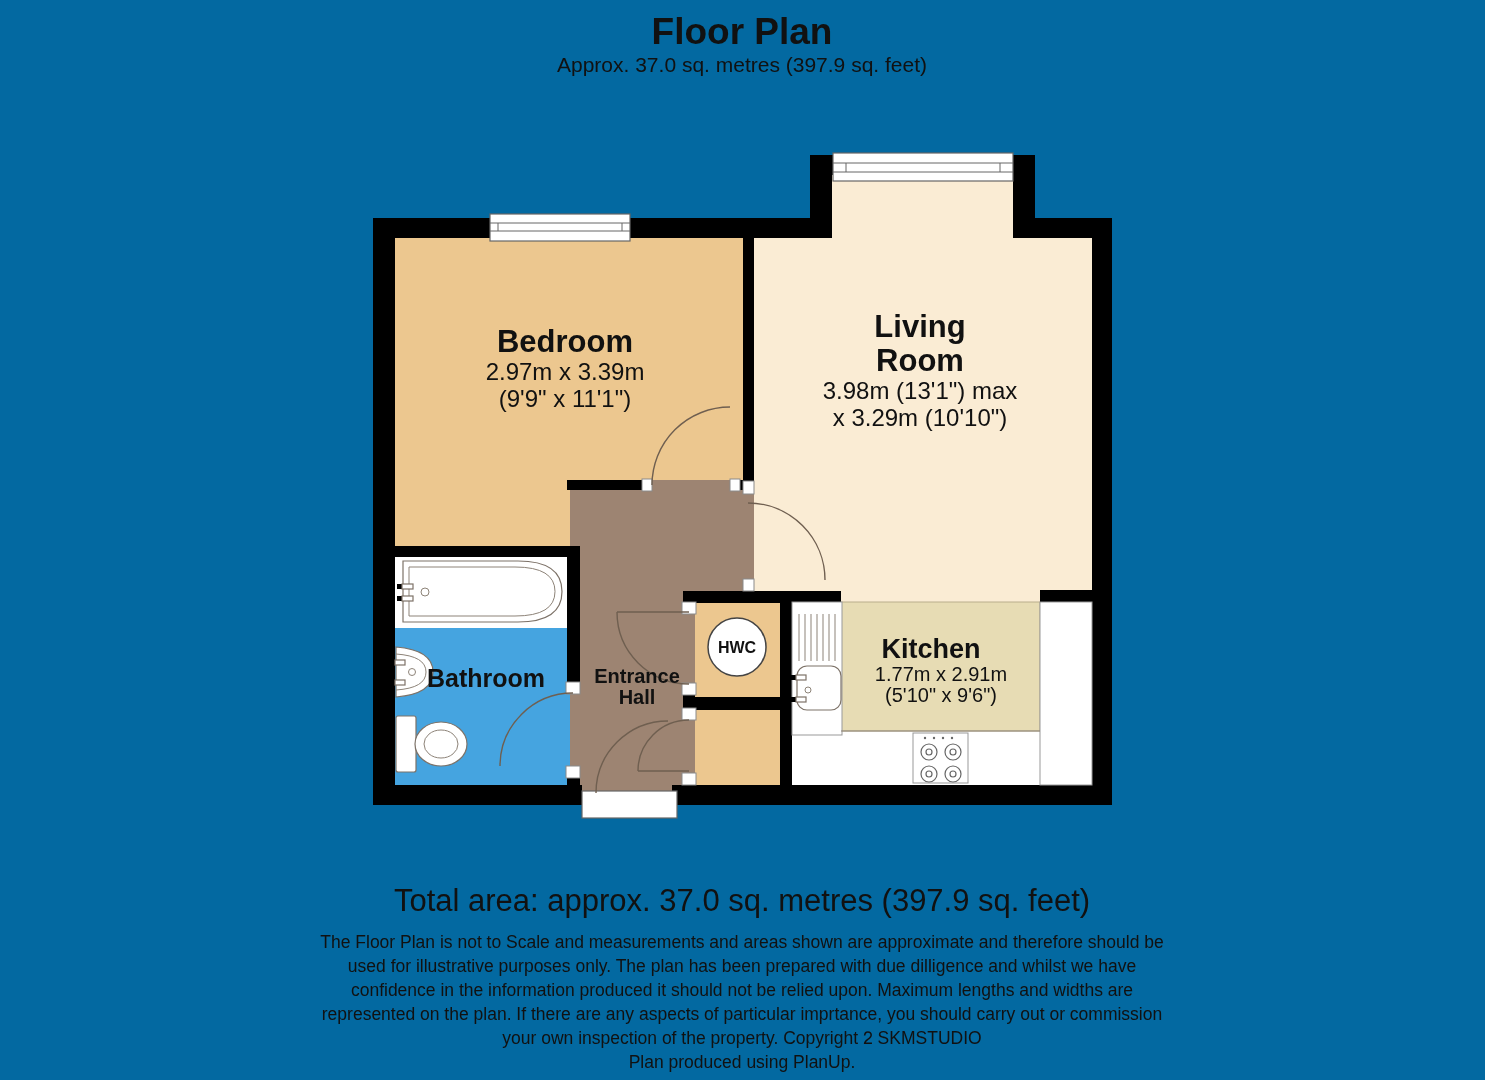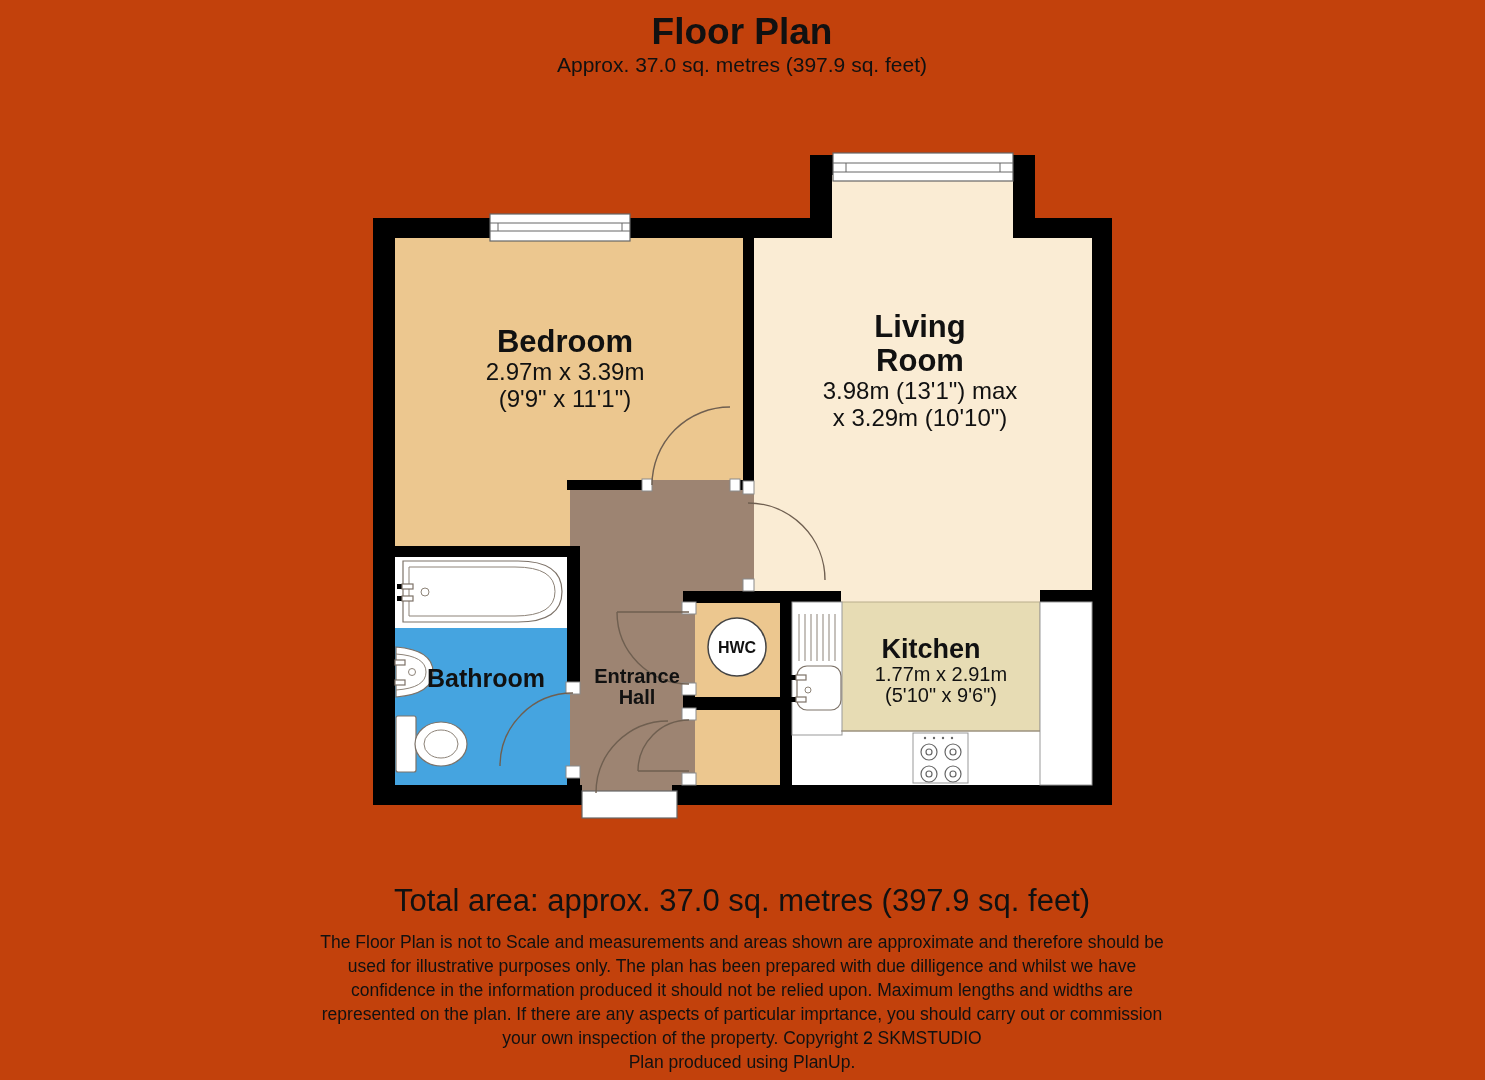--- a/index.html
+++ b/index.html
@@ -1,17 +1,17 @@
 <!DOCTYPE html>
 <html style="--c-bedroom: #ecc78f; --c-living: #faecd4; --c-hall: #9d8472; --c-bathroom: #45a4e0; --c-kitchen: #e7dcb4; --c-wall: #000000;"><head>
 <meta charset="utf-8">
 <title>Floor Plan</title>
 <style>
   html,body{margin:0;padding:0;background:#ffffff;}
-  .page{position:relative;width:1485px;height:1080px;background:#c2410c;overflow:hidden;
+  .page{position:relative;width:1485px;height:1080px;background:#0369a1;overflow:hidden;
         font-family:"Liberation Sans", sans-serif;}
   svg text{font-family:"Liberation Sans", sans-serif;fill:#111;}
   .t-title{font-size:37px;font-weight:bold;}
   .t-sub{font-size:21px;}
   .t-room-lg{font-size:31px;font-weight:bold;}
   .t-room-dim{font-size:24px;}
   .t-room-md{font-size:27px;font-weight:bold;}
   .t-room-dim-sm{font-size:20px;}
   .t-bath{font-size:25px;font-weight:bold;}
   .t-hall{font-size:20px;font-weight:bold;}

